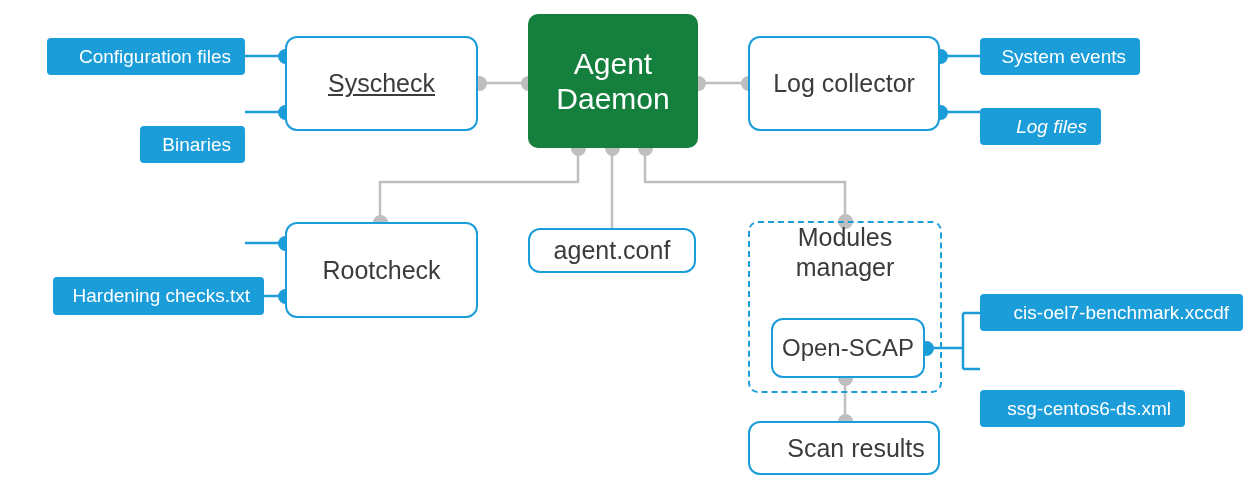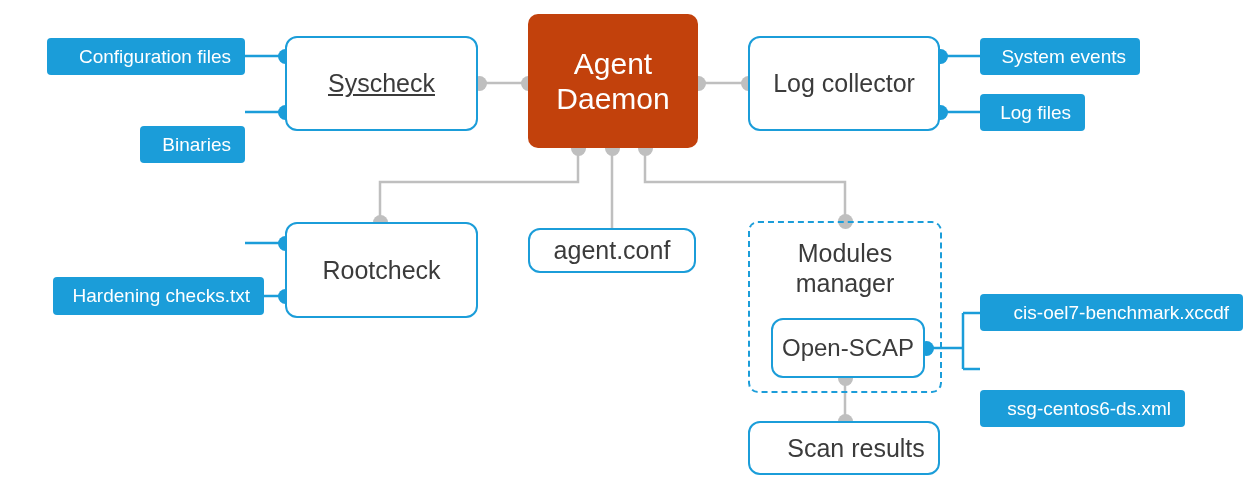--- a/index.html
+++ b/index.html
@@ -48,40 +48,40 @@
   .pill {
     background: #1b9dd9;
     border-radius: 4px;
     color: #ffffff;
     font-size: 19px;
     padding: 0 14px;
     justify-content: flex-end;
   }
   
   .filled {
-    background: #c2410c;
+    background: #15803d;
     border-radius: 10px;
     color: #ffffff;
     font-size: 30px;
     line-height: 1.18;
   }
   
   .group-dashed {
     background: transparent;
     border: 2px dashed #1b9dd9;
     border-radius: 10px;
     align-items: flex-start;
     justify-content: center;
   }
   .group-title {
     color: #3b3b3b;
     font-size: 25px;
     line-height: 1.18;
     text-align: center;
-    margin-top: 16px;
+    margin-top: 0;
     pointer-events: none;
   }
   
   .dot {
     position: absolute;
     border-radius: 50%;
   }
   .dot-gray { background: #bfbfbf; }
   .dot-blue { background: #1b9dd9; }
 </style>
@@ -163,21 +163,21 @@
   </div>
 
   <div class="node box box-md" style="left:748px; top:36px; width:192px; height:95px;">
     <span>Log collector</span>
   </div>
 
   <div class="node pill" style="left:980px; top:38px; width:160px; height:37px;">
     <span>System events</span>
   </div>
 
-  <div class="node pill" style="left:980px; top:94px; width:105px; height:37px;">
+  <div class="node pill" style="left:980px; top:108px; width:121px; height:37px;font-style:italic;">
     <span>Log files</span>
   </div>
 
 
   <div class="node pill" style="left:25px; top:277px; width:211px; height:38px;margin-left:28px;">
     <span>Hardening checks.txt</span>
   </div>
 
   <div class="node box box-md" style="left:285px; top:222px; width:193px; height:96px;">
     <span>Rootcheck</span>

